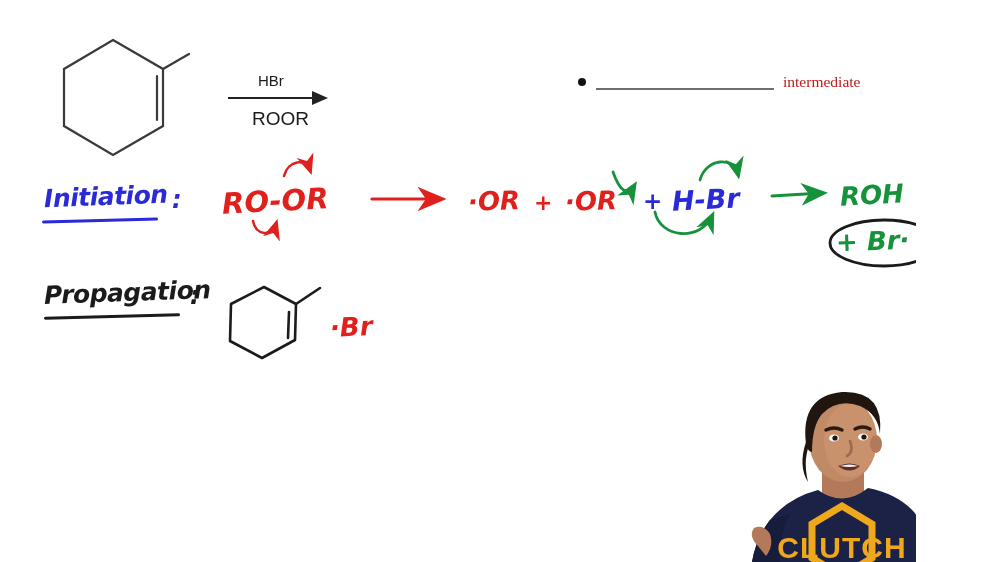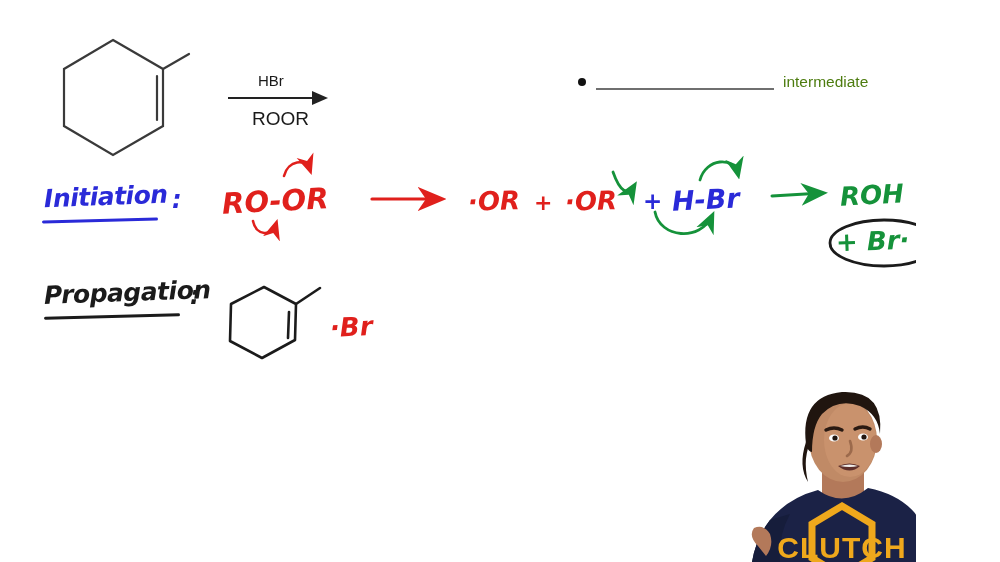--- a/index.html
+++ b/index.html
@@ -48,22 +48,23 @@
   }
   .blank-line {
     display: inline-block;
     border-bottom: 2px solid #6f6f6f;
     height: 14px;
     flex: none;
   }
   .bullet-label {
     margin-left: 9px;
     font-size: 15.5px;
-    color: #4d7c0f;
+    color: #b91c1c;
     white-space: nowrap;
+    font-family: Liberation Serif, serif;
   }
 
   
   .hand {
     font-family: "DejaVu Sans", sans-serif;
     font-weight: 700;
     white-space: nowrap;
     font-style: italic;
   }
   .hw-blue  { color: #2a2ad8; }

